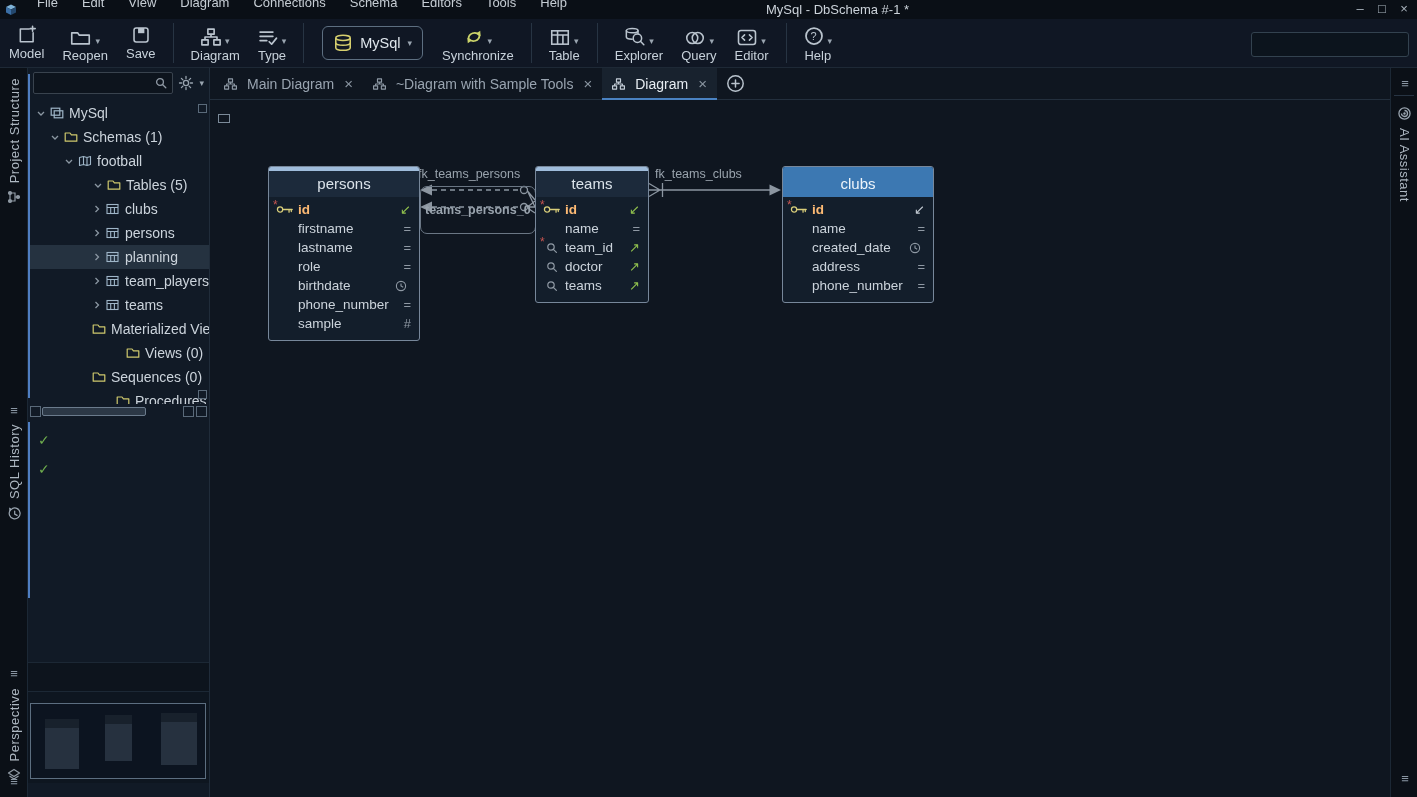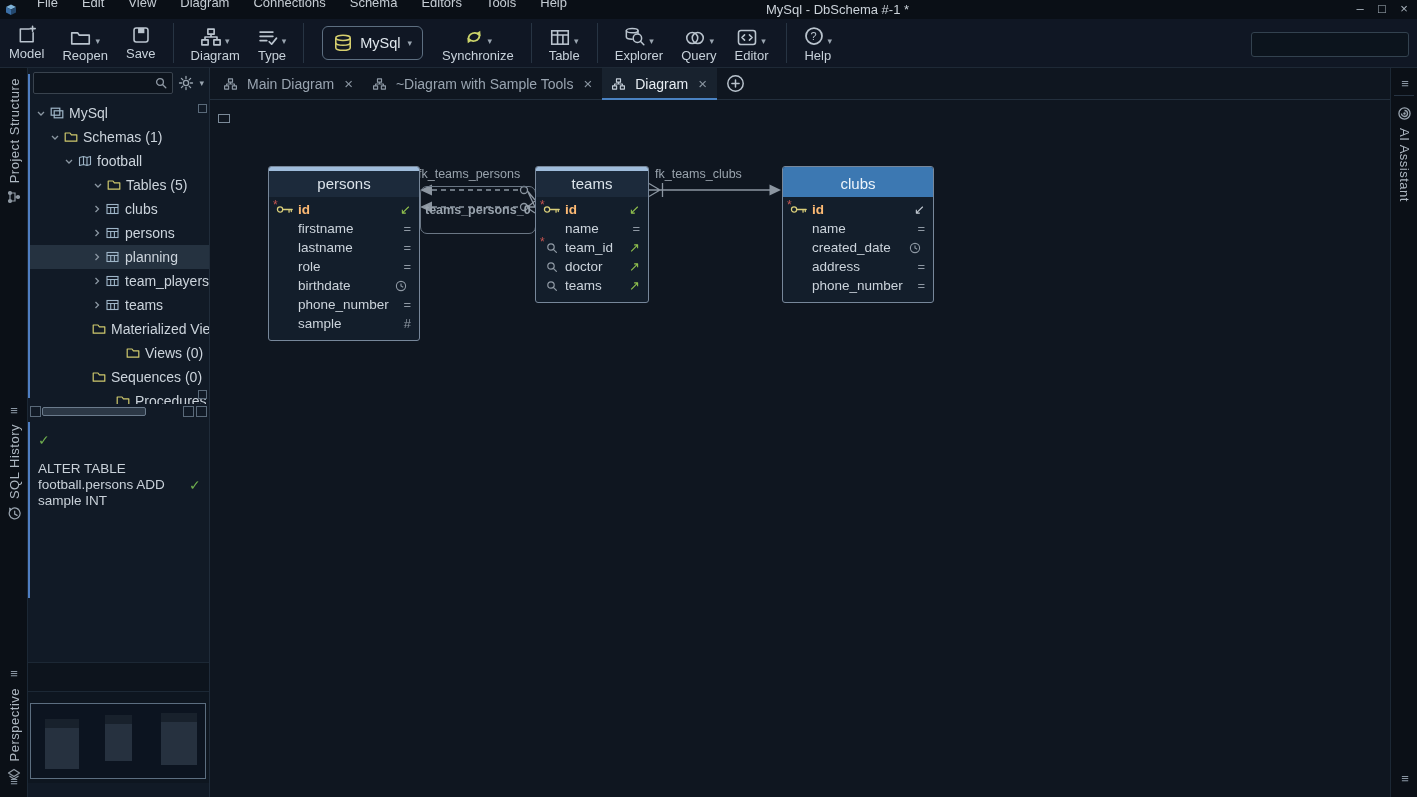--- a/index.html
+++ b/index.html
@@ -549,21 +549,20 @@
         <div class="hsb-thumb"></div>
         <div class="hsb-box" style="left:155px"></div>
         <div class="hsb-box" style="left:168px"></div>
       </div>
 
       <div class="sql-history">
         <div class="sql-entry">
           <span class="sql-check">✓</span>
         </div>
         <div class="sql-entry">
-          <span class="sql-text">ALTER TABLE football.persons ADD sample INT</span>
           <span class="sql-check">✓</span>
         </div>
       </div>
 
       <div class="panel-gap"></div>
 
       <div class="minimap-wrap">
         <div class="minimap">
           <div class="mini-t" style="left:14px; top:15px; width:34px; height:50px">
               <div class="mh"></div>

